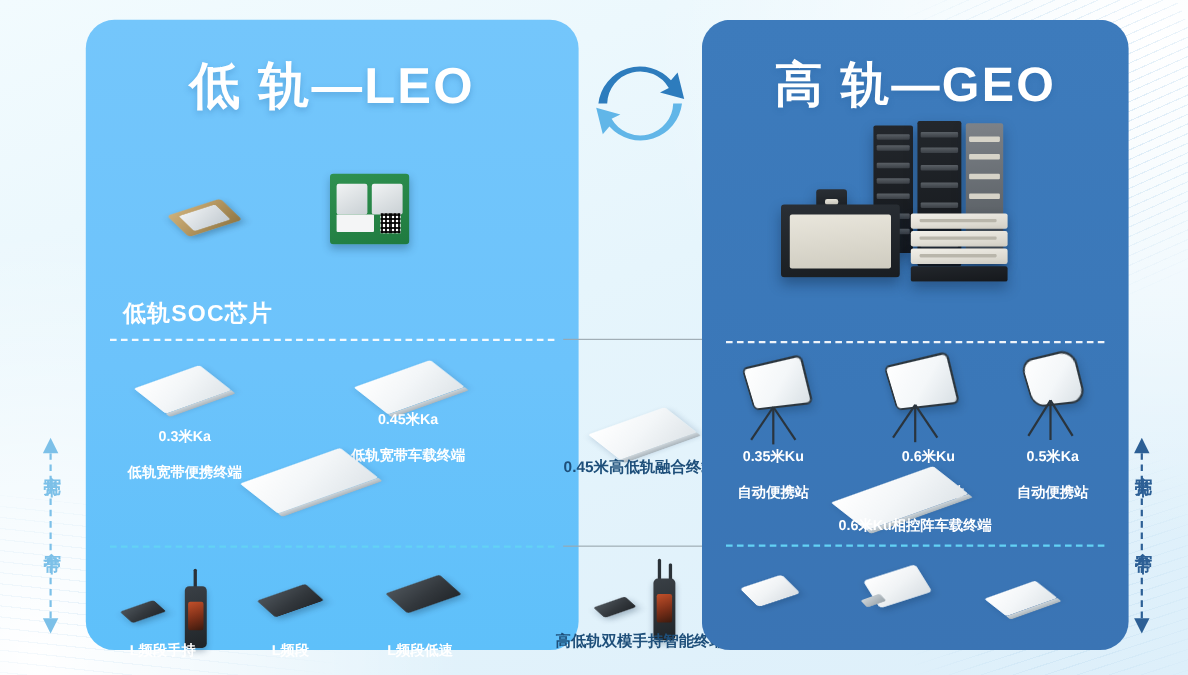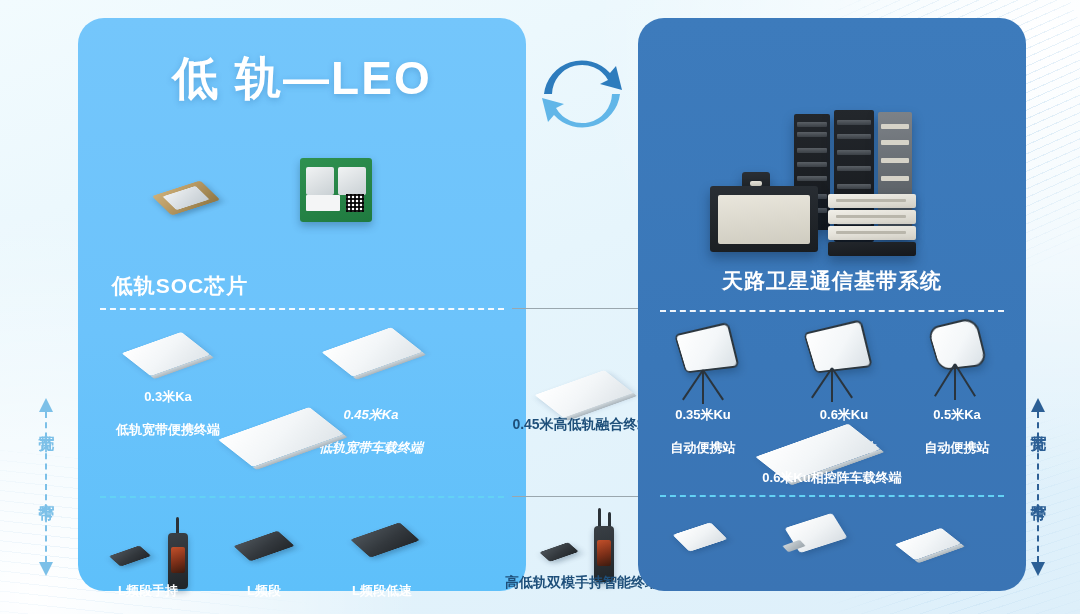--- a/index.html
+++ b/index.html
@@ -197,21 +197,21 @@
       <div class="slab" style="width:72px;height:52px;"></div>
     </div>
     <div class="cap cap-sm" style="position:absolute;left:10px;top:354px;width:160px;">
       <span>0.3米Ka</span><br>
       <span>低轨宽带便携终端</span>
     </div>
 
     <div class="fig" style="left:252px;top:306px;">
       <div class="slab" style="width:84px;height:56px;"></div>
     </div>
-    <div class="cap cap-sm" style="position:absolute;left:208px;top:372px;width:170px;font-style:italic;">
+    <div class="cap cap-sm" style="position:absolute;left:208px;top:338px;width:170px;">
       <span>0.45米Ka</span><br>
       <span>低轨宽带车载终端</span>
     </div>
 
     <div class="fig" style="left:148px;top:388px;">
       <div class="slab" style="width:110px;height:62px;"></div>
     </div>
 
     <div class="dash-cyan" style="left:22px;right:22px;top:478px;"></div>
 
@@ -269,20 +269,21 @@
       <div class="handheld" style="left:52px;top:8px;">
           <div class="screen"></div>
         </div>
     </div>
     <div style="position:absolute;left:-48px;right:-48px;top:556px;text-align:center;
                 color:#1e4f7a;font-size:14px;font-weight:bold;">高低轨双模手持智能终端</div>
   </div>
 
   <div class="panel" id="geo-panel">
 
+    <div class="panel-title">高 轨—GEO</div>
 
     <div class="fig" style="left:72px;top:96px;width:250px;height:150px;">
       <div class="rack" style="left:84px;top:0px;width:36px;height:116px;">
         <div class="u" style="top:8px;"></div>
           <div class="u" style="top:18px;"></div>
         <div class="u" style="top:34px;"></div>
           <div class="u" style="top:48px;"></div>
         <div class="u" style="top:62px;"></div>
           <div class="u" style="top:80px;"></div>
         <div class="u" style="top:94px;"></div>
@@ -314,21 +315,20 @@
         </div>
       <div class="server" style="left:118px;top:96px;width:88px;height:14px;">
           <div class="bar" style="top:5px;"></div>
         </div>
       <div class="server" style="left:118px;top:112px;width:88px;height:14px;">
           <div class="bar" style="top:5px;"></div>
         </div>
       <div class="rack" style="left:118px;top:128px;width:88px;height:14px;"></div>
     </div>
 
-    <div class="cap cap-lg" style="position:absolute;left:20px;right:20px;top:250px;">天路卫星通信基带系统</div>
 
     <div class="dash-white" style="left:22px;right:22px;top:292px;"></div>
 
     <div class="dish-wrap" style="left:28px;top:310px;">
       <div class="dish"></div>
       <div class="tripod">
         <div class="leg" style="left:36px;height:34px;transform:rotate(0deg);"></div>
         <div class="leg" style="left:36px;height:36px;transform:rotate(34deg);"></div>
         <div class="leg" style="left:36px;height:36px;transform:rotate(-34deg);"></div>
       </div>

